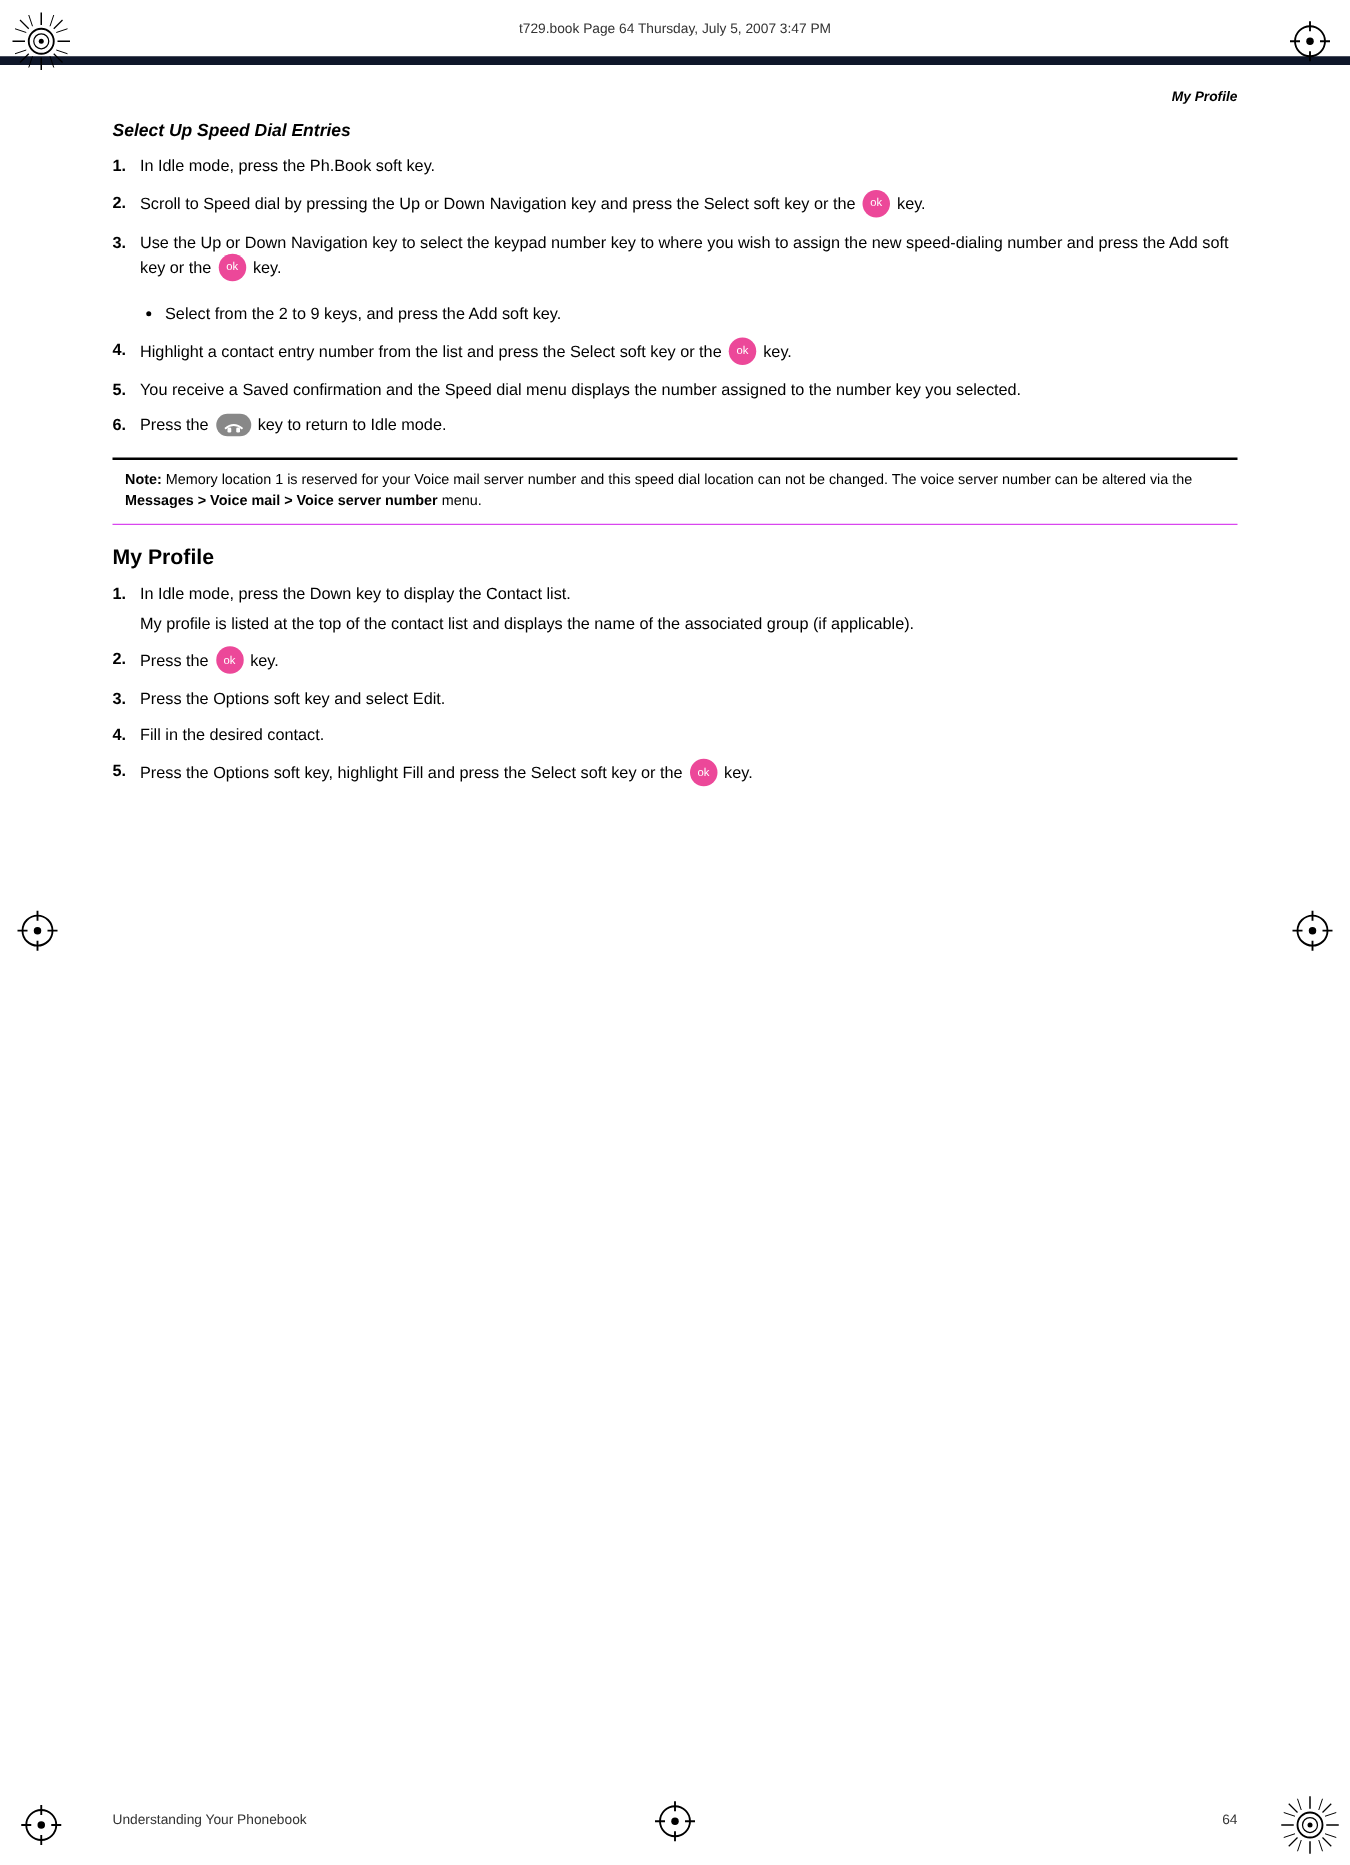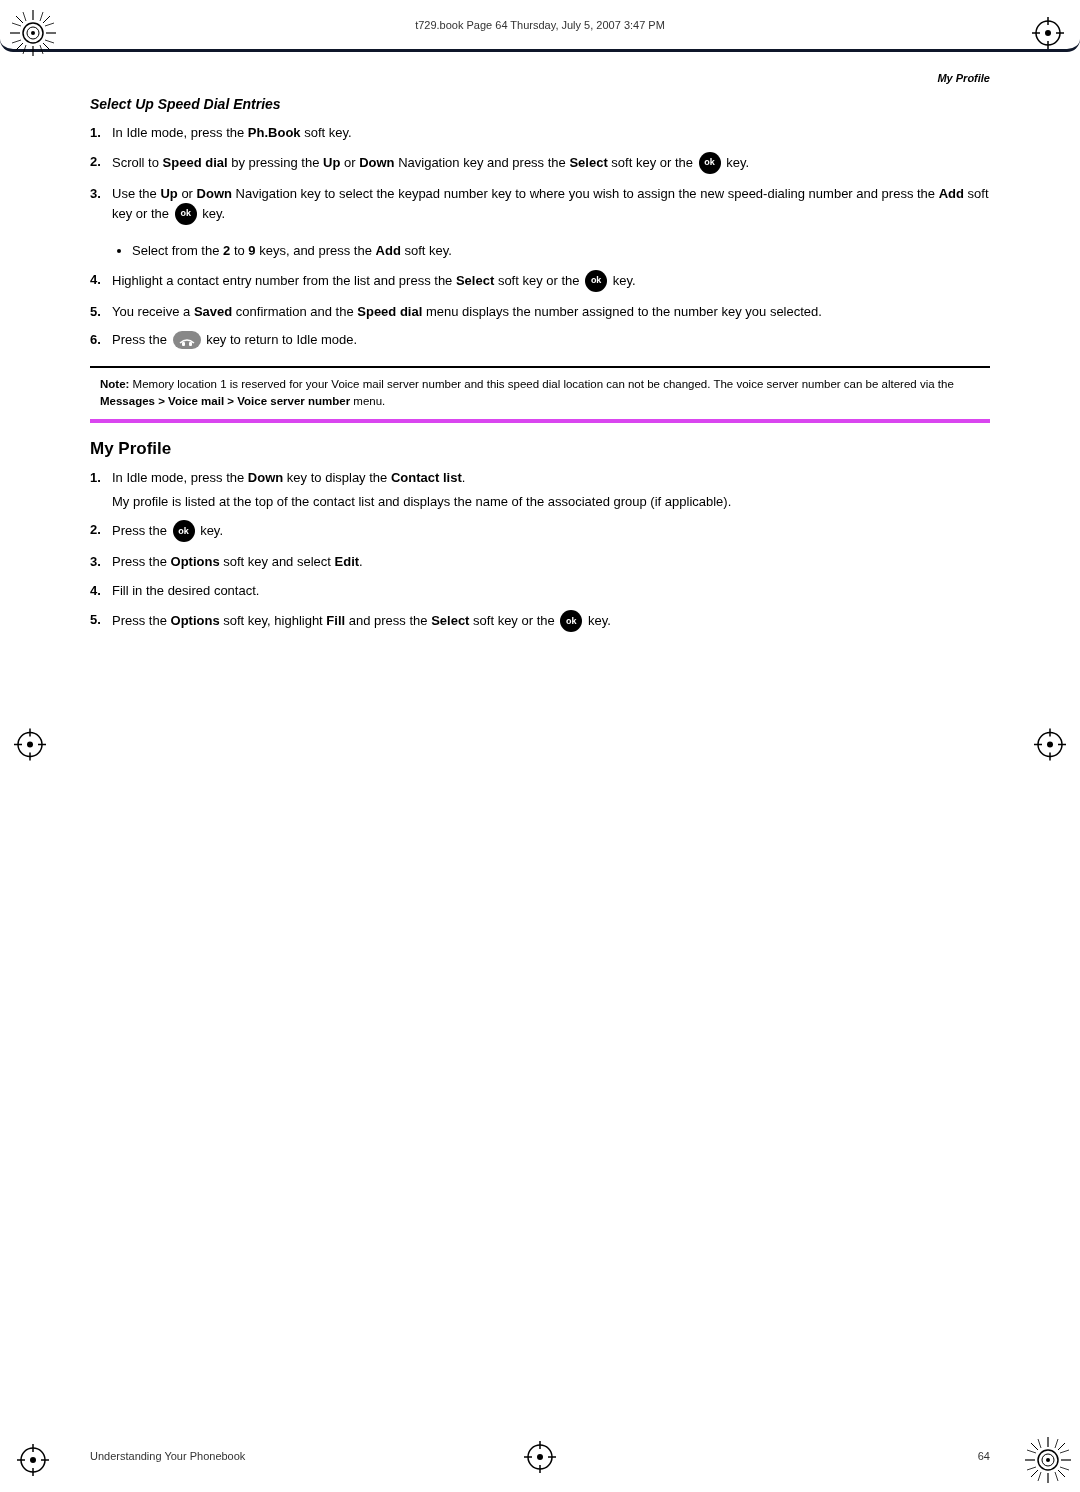--- a/index.html
+++ b/index.html
@@ -21,29 +21,28 @@
     .page {
       width: 1080px;
       min-height: 1492px;
       background: #fff;
       position: relative;
       padding: 0;
     }
 
     
     .header-bar {
-      border-bottom: 3px solid #0f172a;
+      border-bottom: 7px solid #0f172a;
       padding: 8px 60px;
       font-size: 11px;
       color: #333;
       display: flex;
       align-items: center;
       position: relative;
       height: 52px;
-      border-radius: 13px;
     }
 
     .header-text {
       font-size: 11px;
       color: #333;
     }
 
     
     .corner-decoration {
       position: absolute;
@@ -112,35 +111,35 @@
       font-size: 13px;
     }
 
     .list-content {
       flex: 1;
       font-size: 13px;
       line-height: 1.45;
     }
 
     .list-content b {
-      font-weight: bold;
+      font-weight: normal;
     }
 
     
     .ok-btn {
       display: inline-flex;
       align-items: center;
       justify-content: center;
       width: 22px;
       height: 22px;
       border-radius: 50%;
-      background: #000000;
+      background: #ec4899;
       color: #fff;
       font-size: 9px;
-      font-weight: bold;
+      font-weight: normal;
       vertical-align: middle;
       margin: 0 2px;
       position: relative;
       top: -1px;
     }
 
     
     .end-key-icon {
       display: inline-flex;
       align-items: center;
@@ -165,21 +164,21 @@
       font-size: 13px;
     }
 
     .sub-bullet li {
       line-height: 1.45;
     }
 
     
     .note-box {
       border-top: 2px solid #000;
-      border-bottom: 4px solid #d946ef;
+      border-bottom: 1px solid #d946ef;
       padding: 8px 10px;
       margin: 16px 0;
       font-size: 11.5px;
       line-height: 1.5;
     }
 
     .note-box b {
       font-weight: bold;
     }
 

